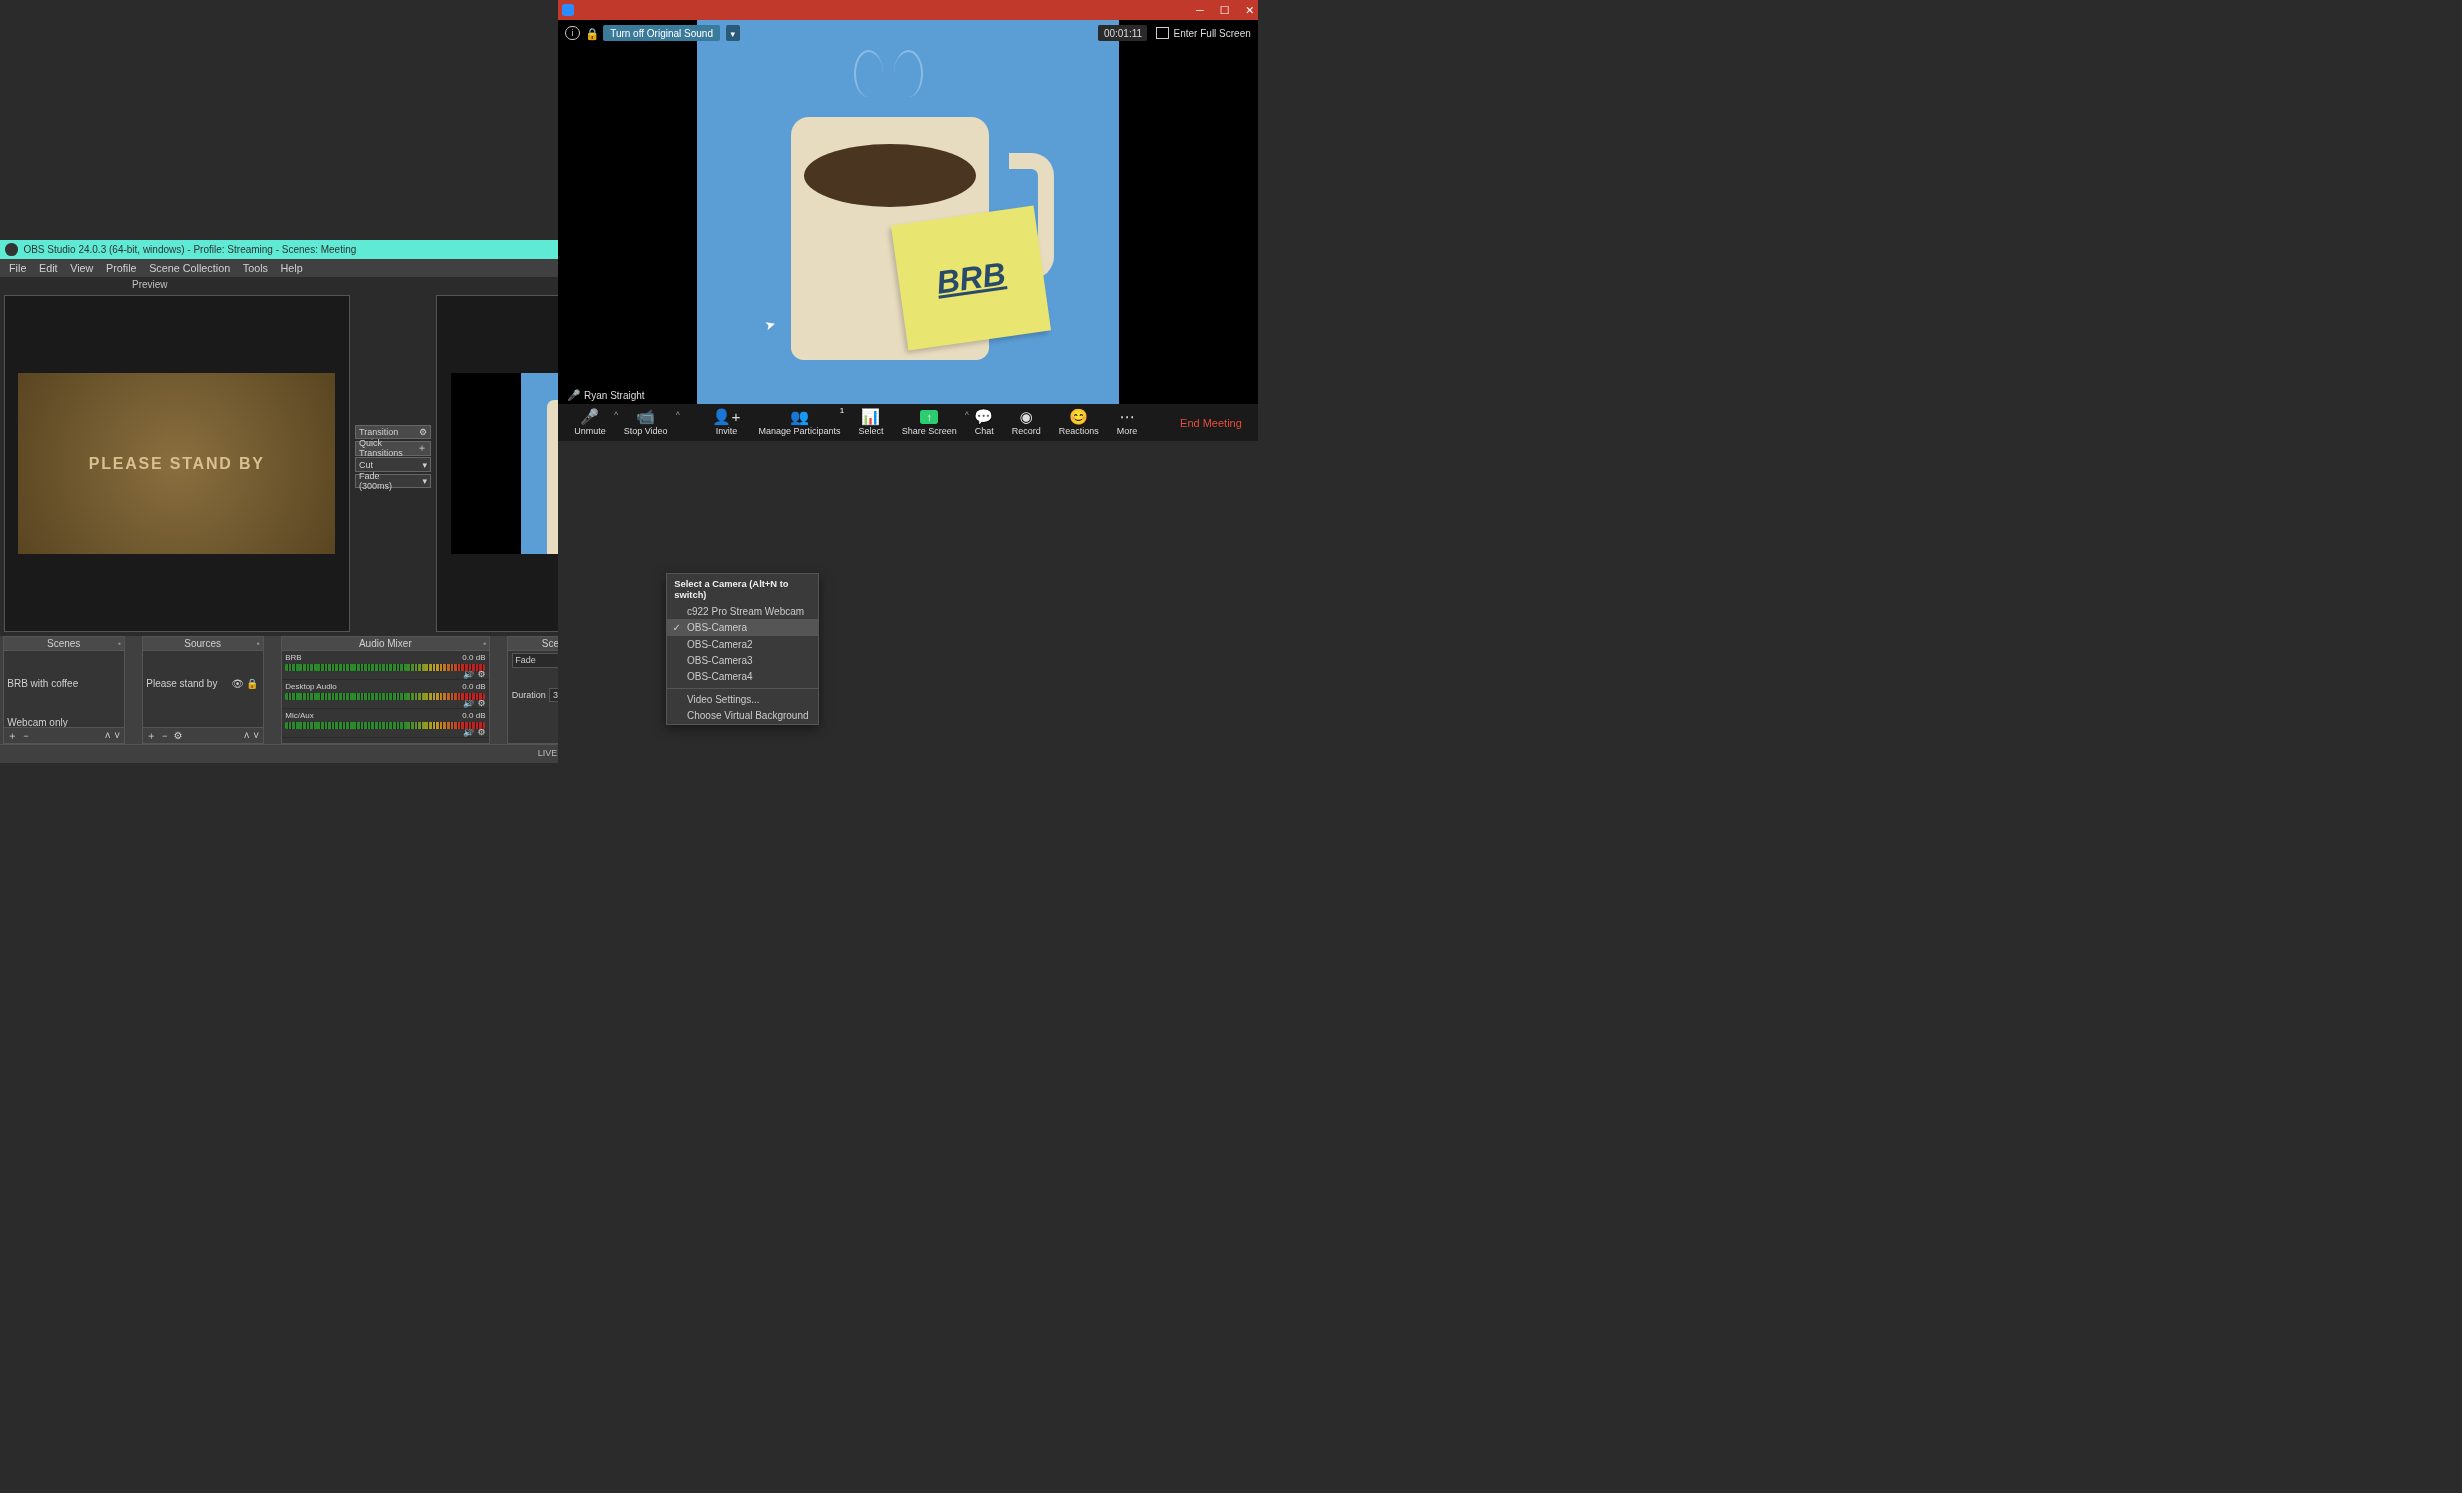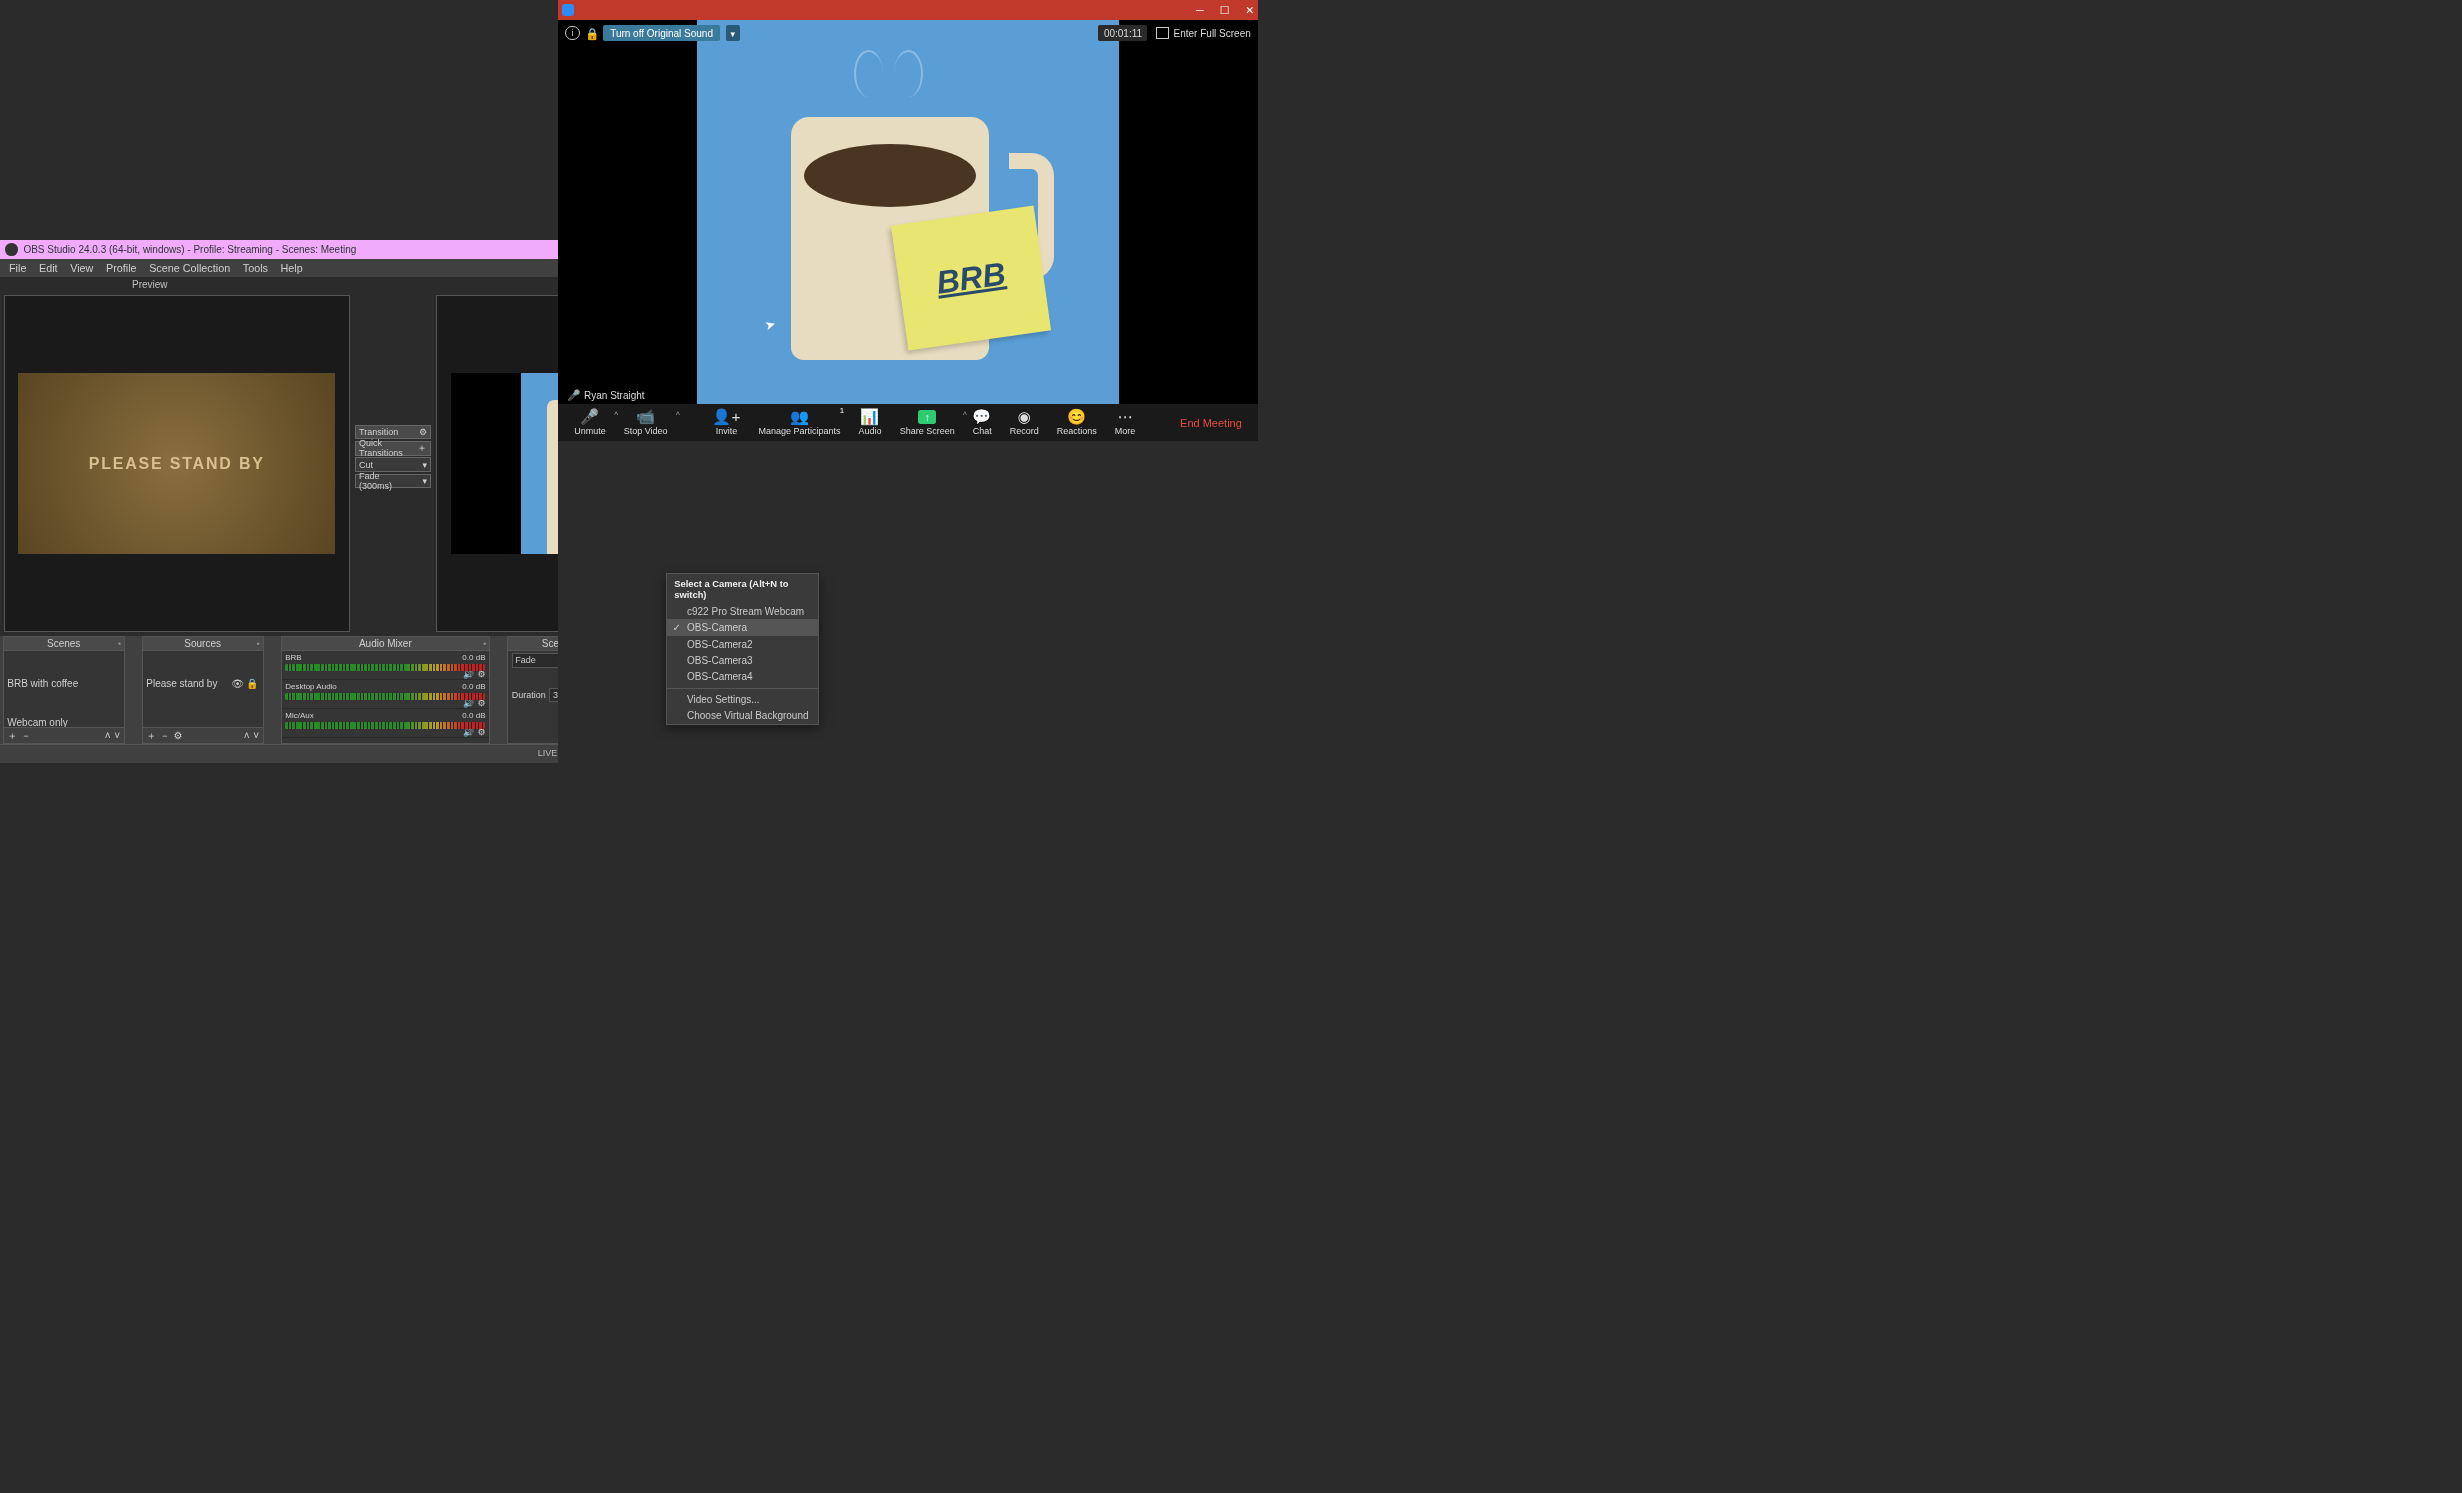--- a/index.html
+++ b/index.html
@@ -1,20 +1,20 @@
 <!DOCTYPE html>
 <html style="font-size:14.4px"><head>
 <meta charset="utf-8">
 <style>
 * { margin: 0; padding: 0; box-sizing: border-box; font-family: "Segoe UI", Arial, sans-serif; }
 body { background: #2b2b2b; width: 1258px; height: 763px; position: relative; overflow: hidden; font-size: 10.8px; color: #d0d0d0; }
 
 
 .obs-window { position: absolute; left: 0; top: 240px; width: 786px; height: 523px; background: #404040; }
-.obs-titlebar { height: 19px; background: #f0abfc; color: #333; display: flex; align-items: center; padding: 0 5.4px; font-size: 10px; }
+.obs-titlebar { height: 19px; background: #5eead4; color: #333; display: flex; align-items: center; padding: 0 5.4px; font-size: 10px; }
 .obs-titlebar-icon { width: 12.6px; height: 12.6px; background: #333; border-radius: 50%; margin-right: 5.4px; }
 .obs-menubar { height: 18px; background: #404040; display: flex; align-items: center; padding: 0 3.6px; gap: 1.8px; font-size: 10.8px; }
 .obs-menubar span { padding: 1.8px 5.4px; cursor: default; }
 .obs-preview-area { height: 359px; display: flex; position: relative; background: #2b2b2b; padding: 3.6px; gap: 3.6px; }
 .preview-label { position: absolute; top: 1.8px; left: 50%; transform: translateX(-261px); font-size: 10px; color: #c0c0c0; }
 .preview-pane { flex: 1; background: #1a1a1a; border: 0.9px solid #555; display: flex; align-items: center; justify-content: center; position: relative; margin-top: 14.4px; }
 .preview-left-content { width: 92%; height: 54%; background: radial-gradient(circle, #8a6f3f, #594521); display: flex; align-items: center; justify-content: center; color: #d8c090; font-weight: bold; font-size: 16px; letter-spacing: 1.8px; position: relative; }
 .preview-right-content { width: 92%; height: 54%; background: #000; display: flex; align-items: center; justify-content: center; }
 .brb-mini { width: 56%; height: 100%; background: #5b9ed6; display: flex; align-items: flex-end; justify-content: center; }
 .mug-mini { width: 70%; height: 85%; background: #e8dcc0; border-radius: 7.2px 7.2px 0 0; position: relative; }
@@ -362,21 +362,21 @@
       <div class="tb-icon">👤+</div>
       <span>Invite</span>
     </div>
     <div class="tb-item">
       <div class="tb-icon">👥</div>
       <span>Manage Participants</span>
       <span class="tb-badge">1</span>
     </div>
     <div class="tb-item">
       <div class="tb-icon">📊</div>
-      <span>Audio</span>
+      <span>Select</span>
     </div>
     <div class="tb-item">
       <div class="tb-icon">
           <div class="share-icon">↑</div>
         </div>
       <span>Share Screen</span>
       <span class="tb-chevron">˄</span>
     </div>
     <div class="tb-item">
       <div class="tb-icon">💬</div>

